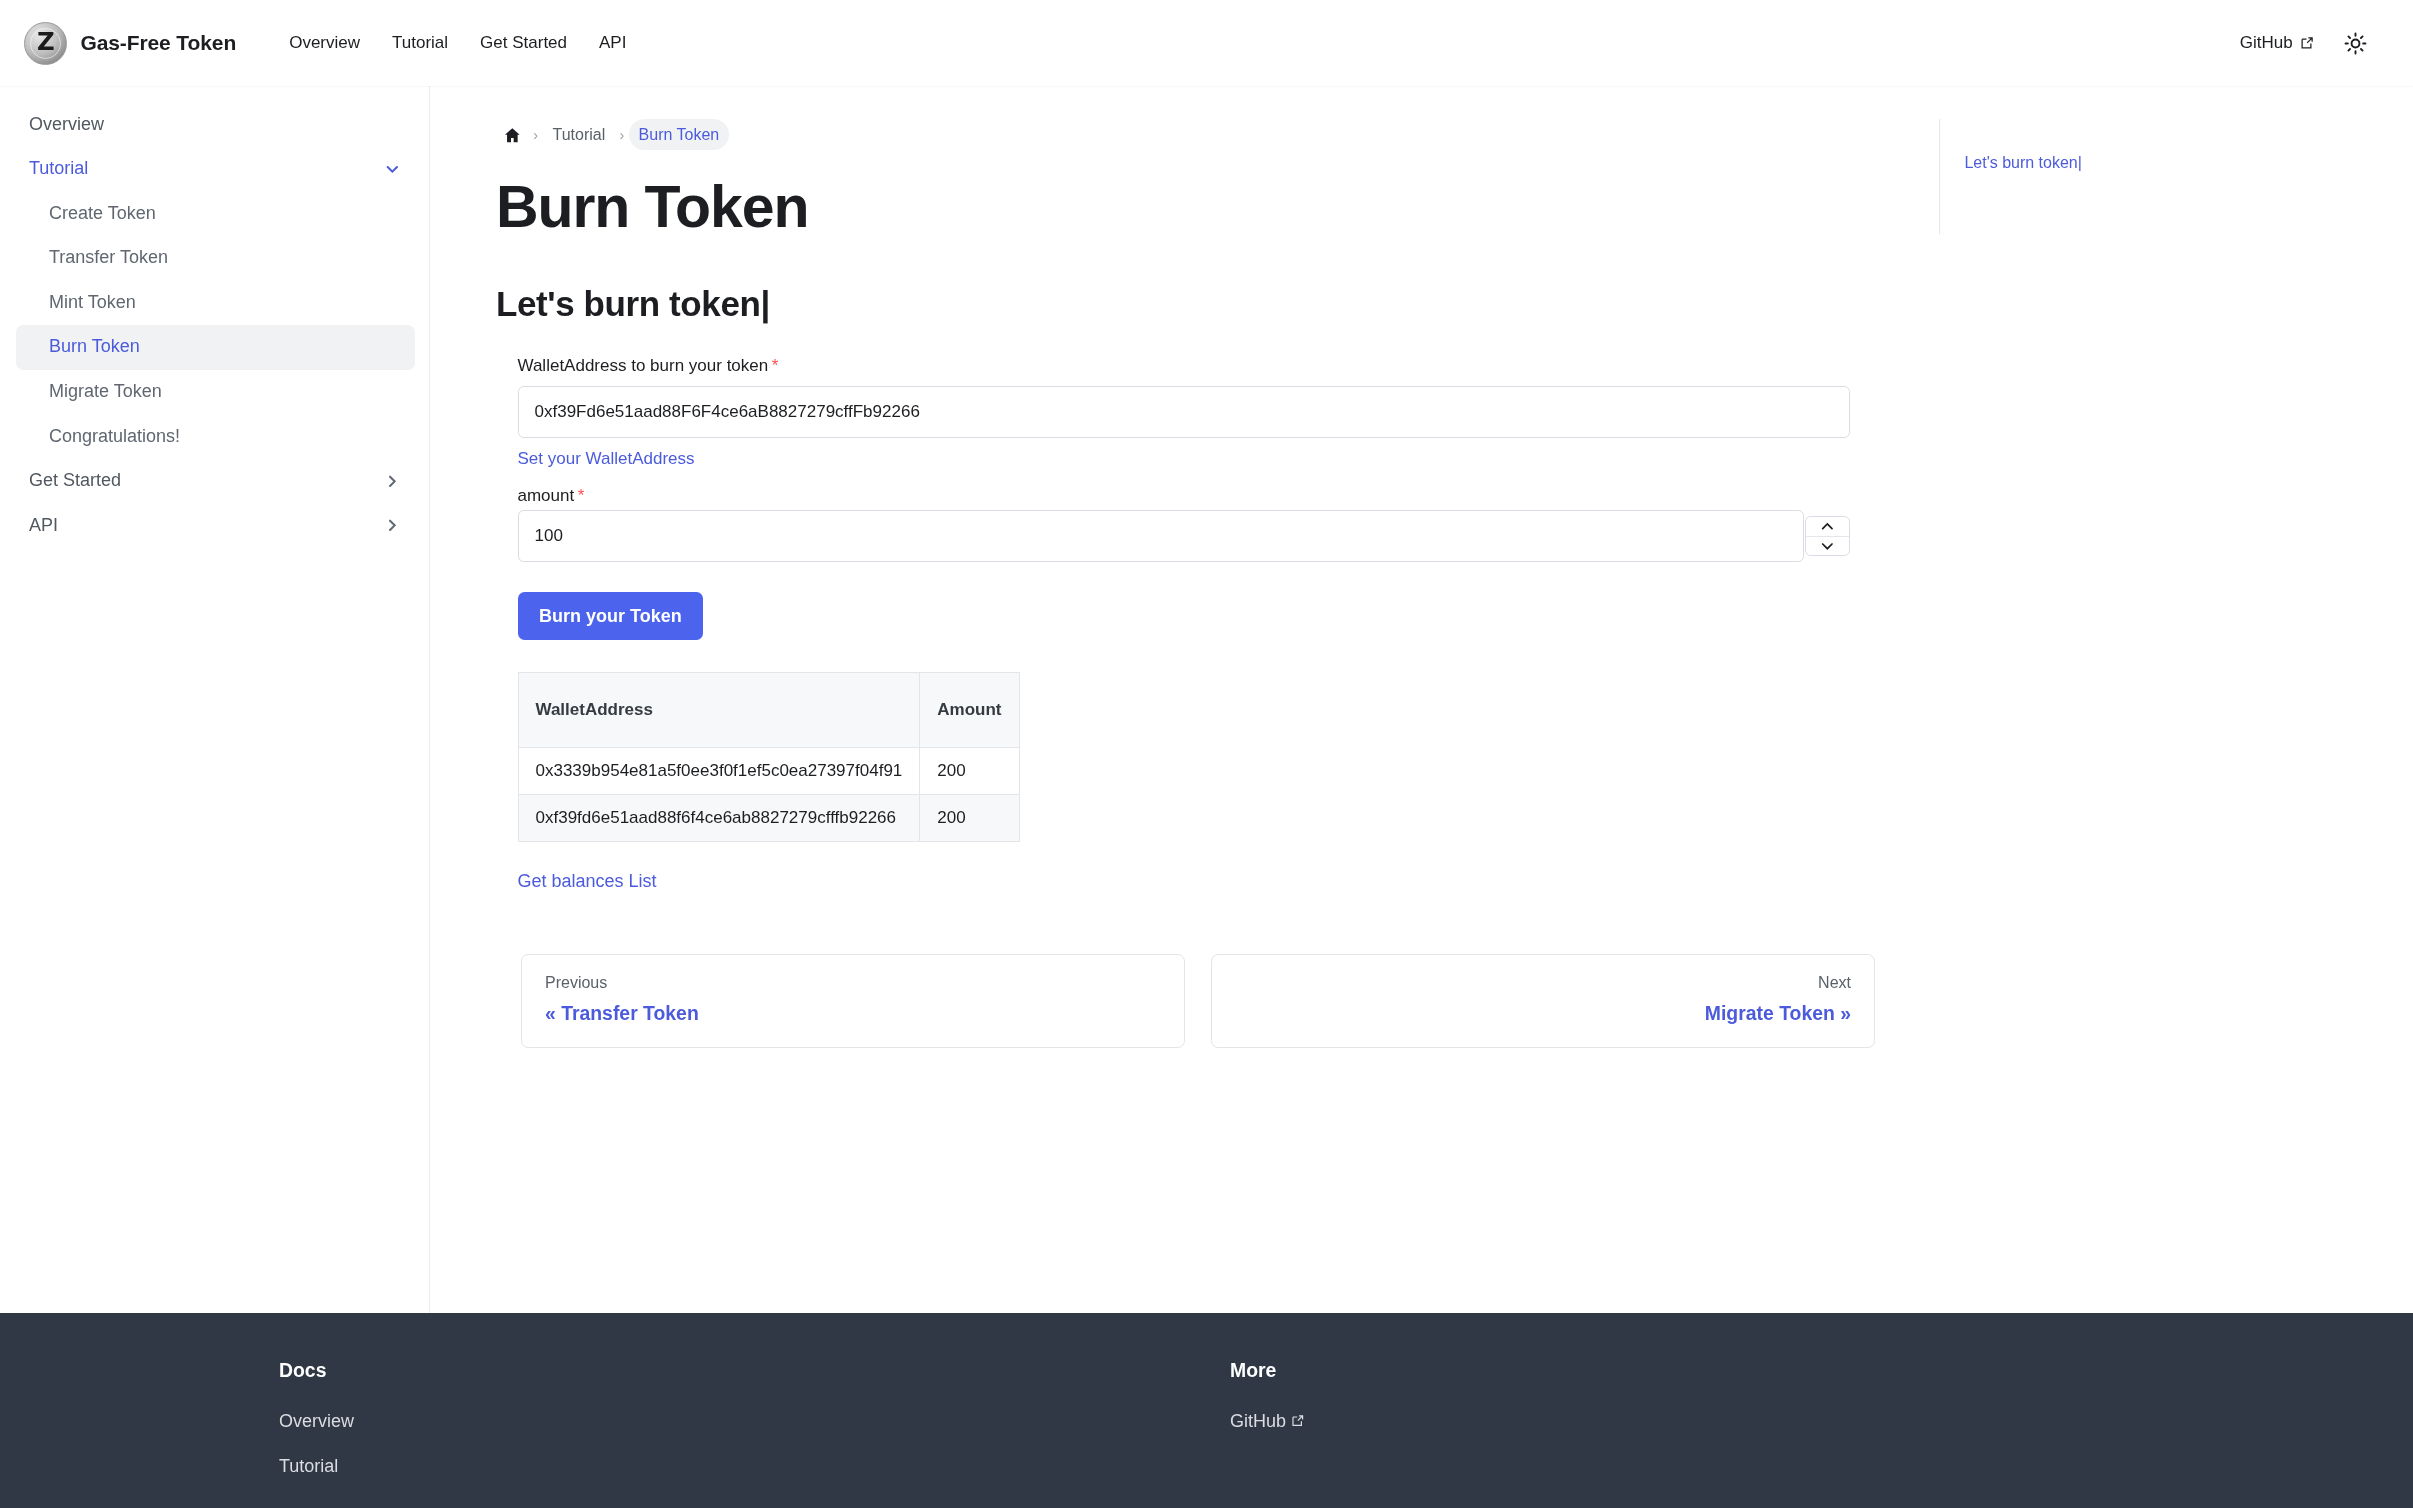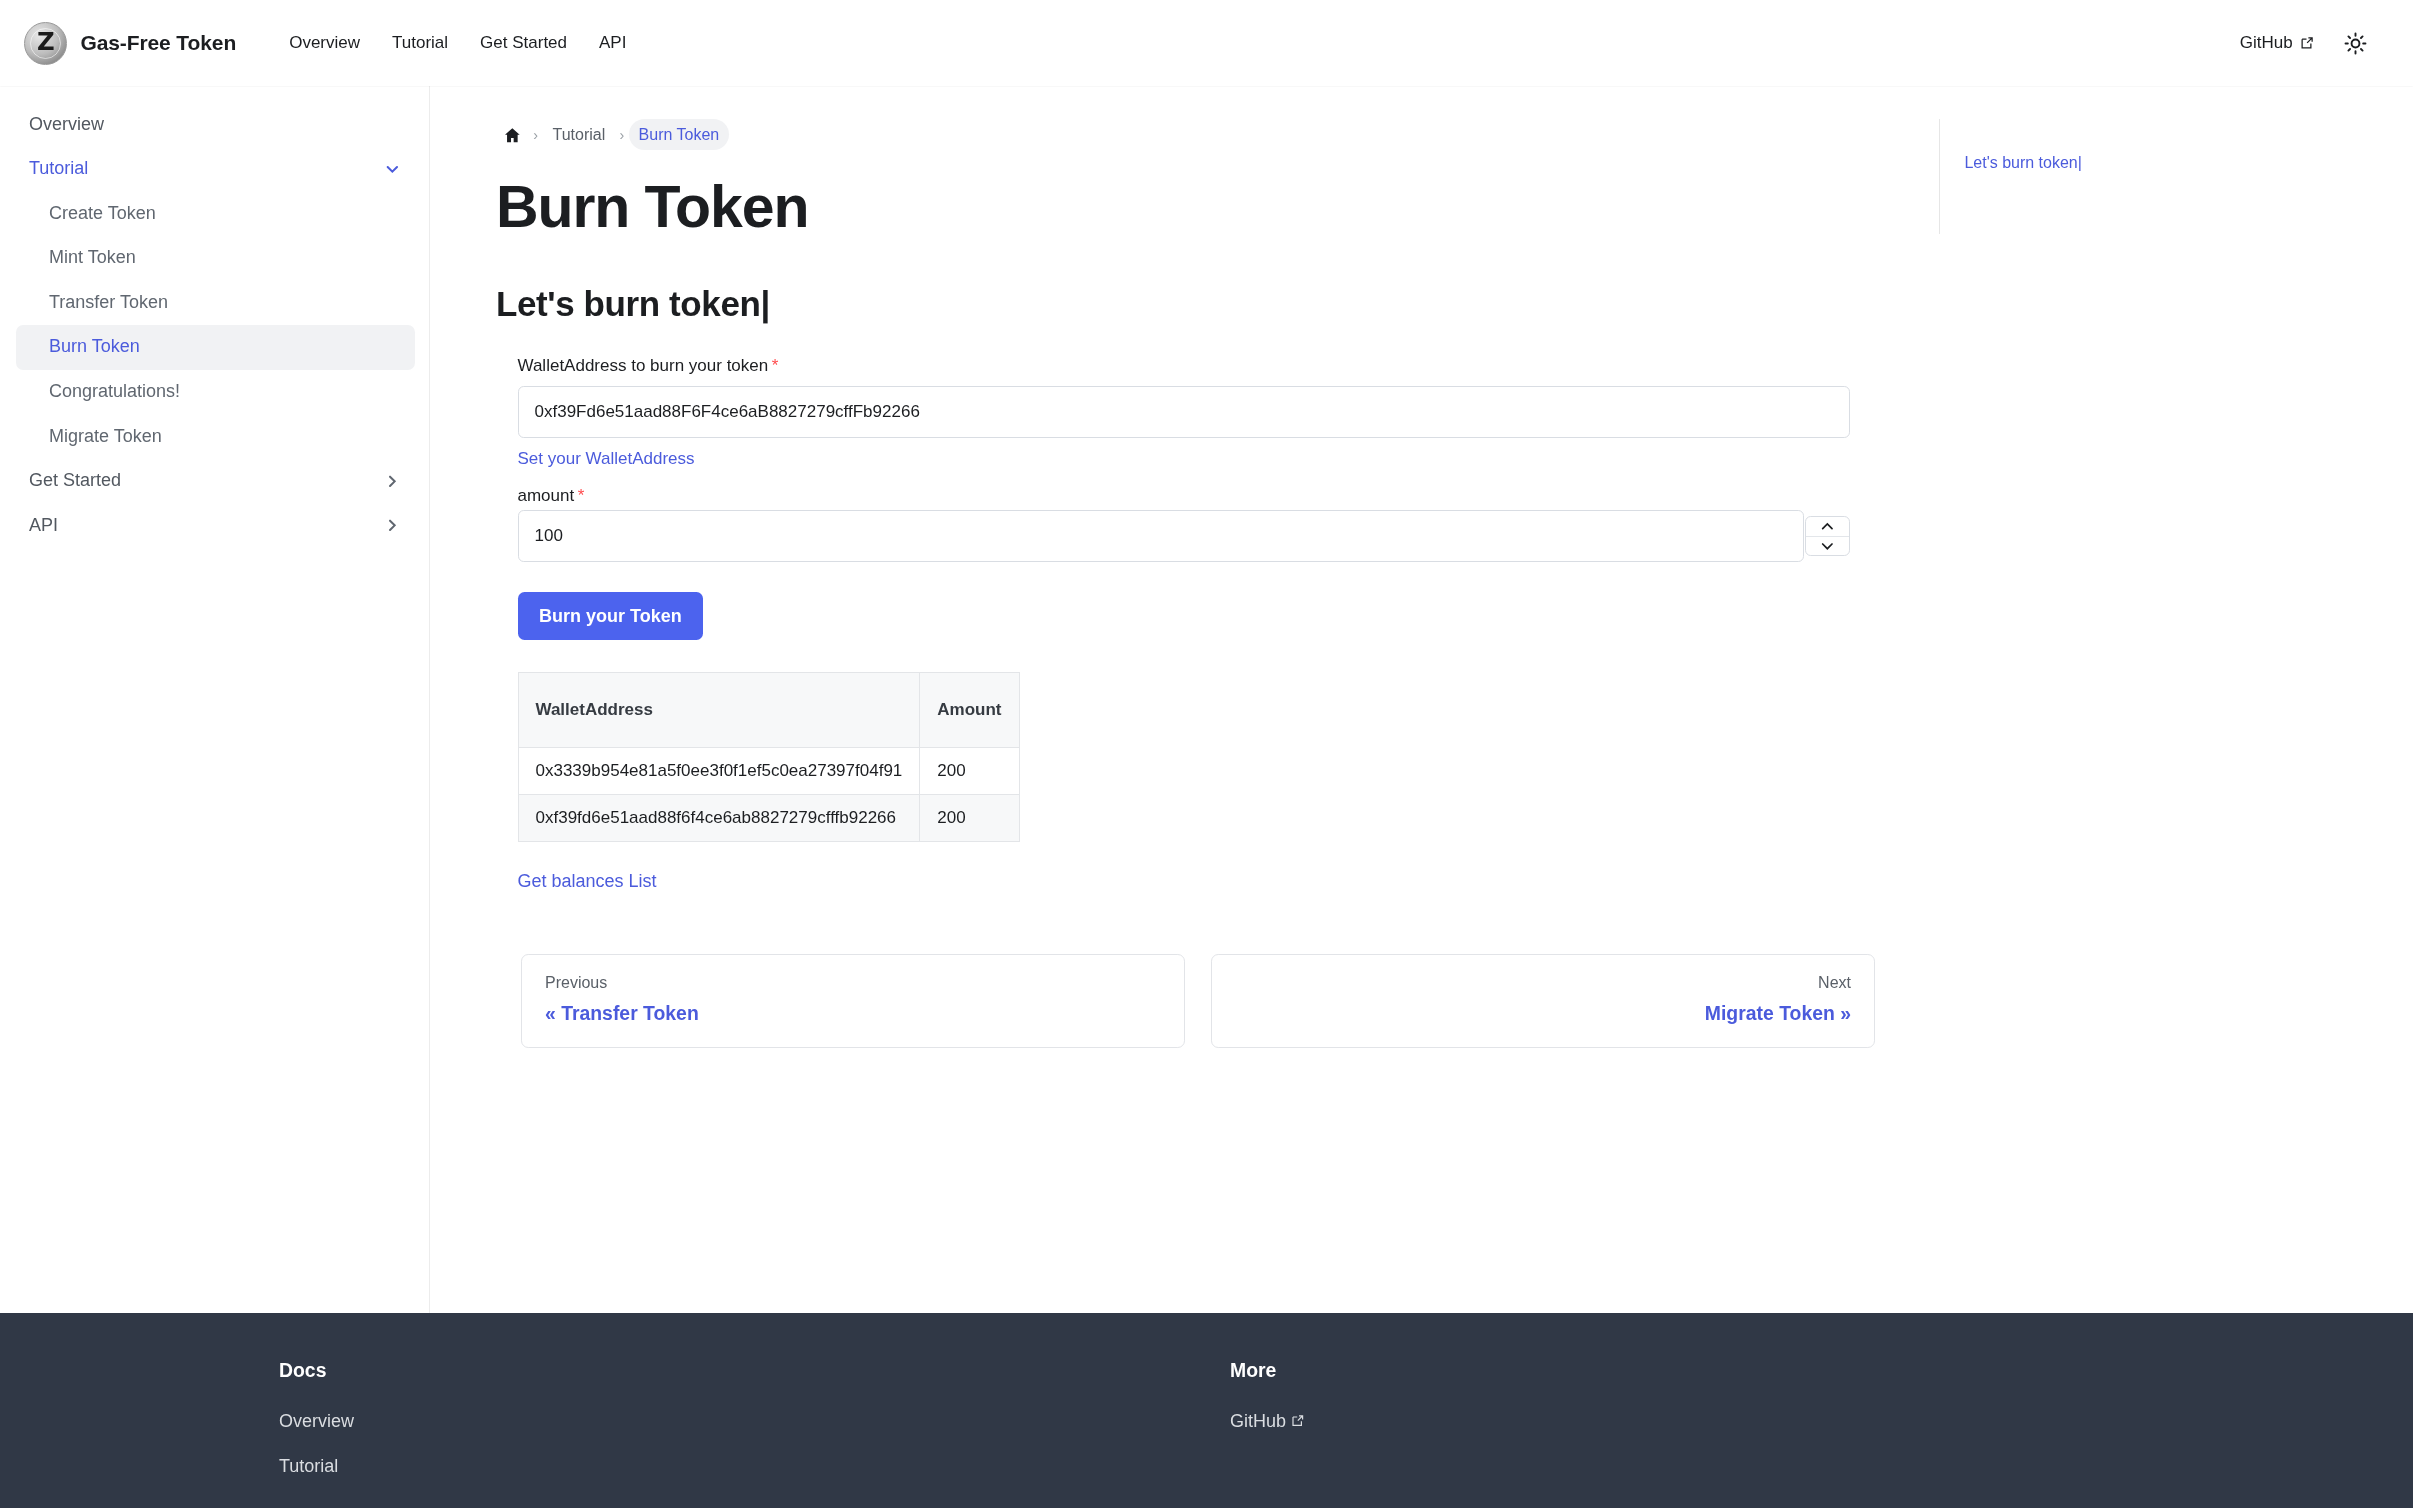--- a/index.html
+++ b/index.html
@@ -395,33 +395,33 @@
       <span class="side-caret">
         <svg viewBox="0 0 24 24" width="18.7" height="18.7" fill="none" stroke="#4b5bdc" stroke-width="2.6" stroke-linecap="round">
             <path d="M6 9l6 6 6-6"></path>
           </svg>
       </span>
     </div>
     <div class="side-item child">
       <span>Create Token</span>
     </div>
     <div class="side-item child">
+      <span>Transfer Token</span>
+    </div>
+    <div class="side-item child">
       <span>Mint Token</span>
-    </div>
-    <div class="side-item child">
-      <span>Transfer Token</span>
     </div>
     <div class="side-item child active">
       <span>Burn Token</span>
     </div>
     <div class="side-item child">
+      <span>Migrate Token</span>
+    </div>
+    <div class="side-item child">
       <span>Congratulations!</span>
-    </div>
-    <div class="side-item child">
-      <span>Migrate Token</span>
     </div>
     <div class="side-item top">
       <span>Get Started</span>
       <span class="side-caret">
         <svg viewBox="0 0 24 24" width="18.7" height="18.7" fill="none" stroke="#606770" stroke-width="2.6" stroke-linecap="round">
             <path d="M9 6l6 6-6 6"></path>
           </svg>
       </span>
     </div>
     <div class="side-item top">

